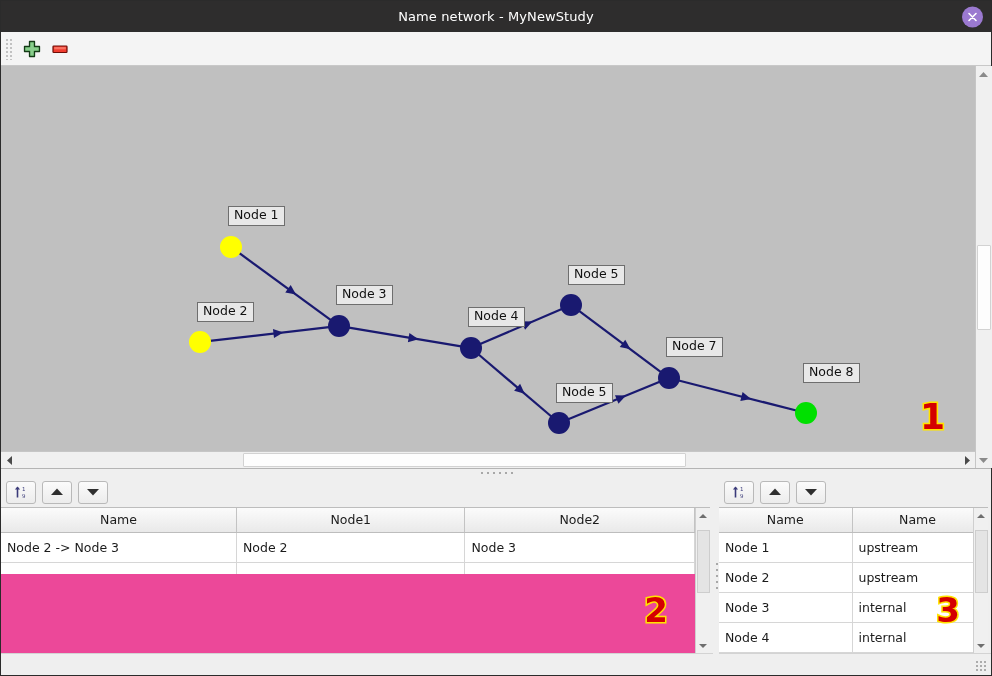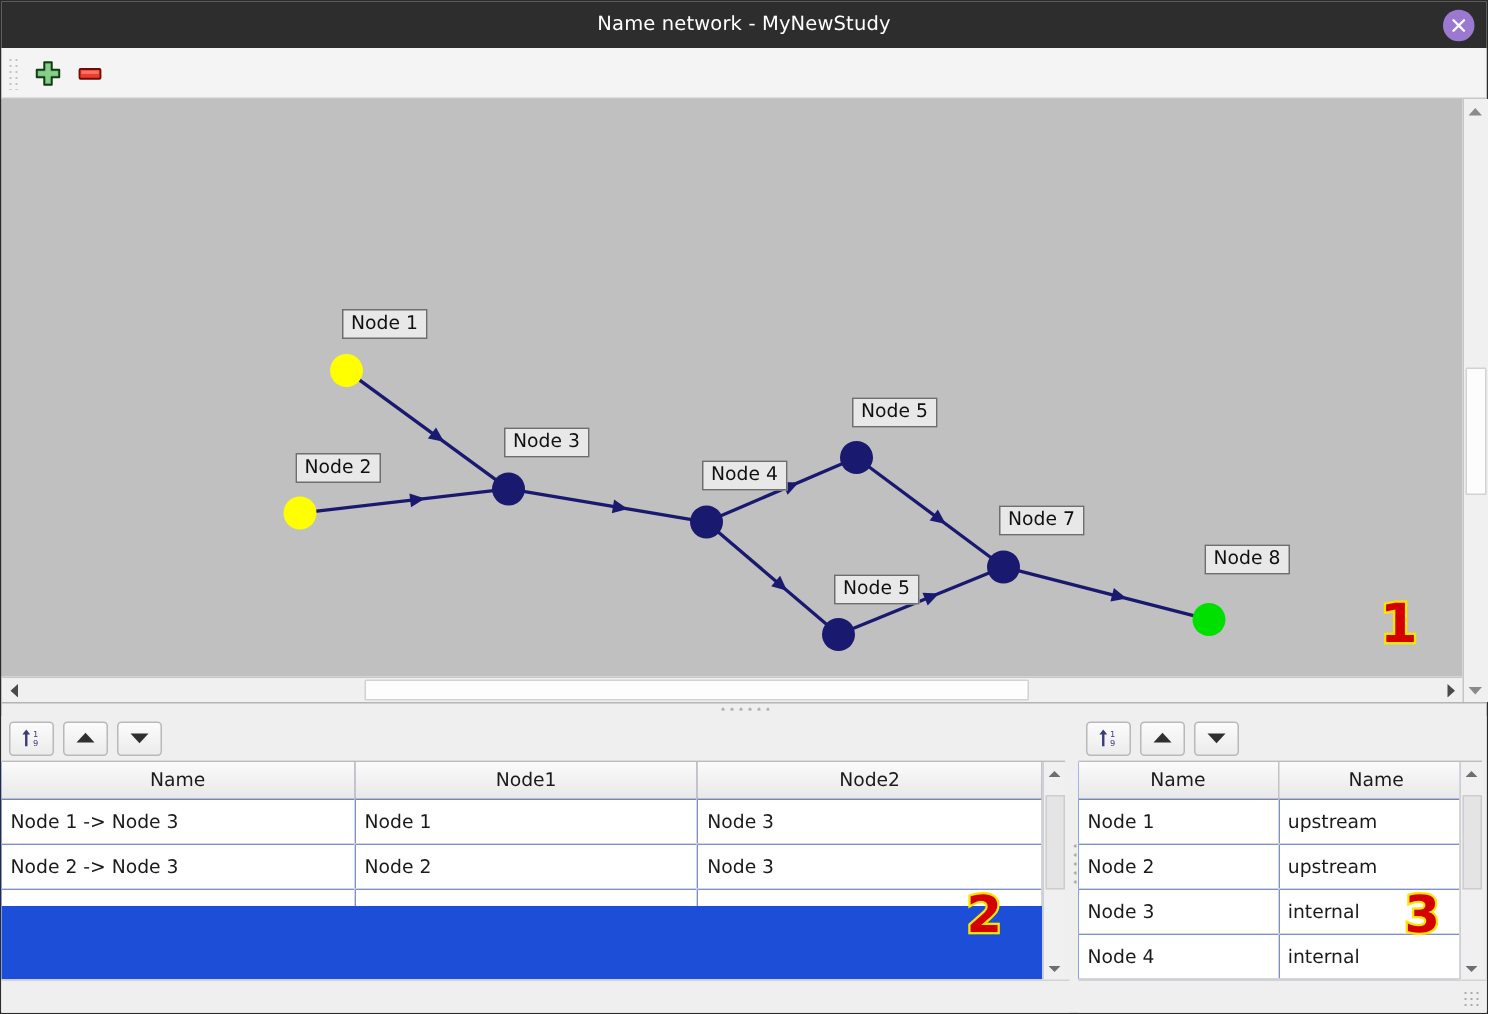--- a/index.html
+++ b/index.html
@@ -180,21 +180,21 @@
 
   .table-wrap {
     flex: 1 1 auto;
     display: flex;
     min-height: 0;
     margin: 0 3px 0 0;
     border-top: 1px solid #bdbdbd;
     background: #ffffff;
     position: relative;
   }
-  .table-scrollarea { flex: 1 1 auto; min-width: 0; overflow: hidden; background: #1d4ed8; }
+  .table-scrollarea { flex: 1 1 auto; min-width: 0; overflow: hidden; background: #ec4899; }
   table.grid {
     width: 100%;
     border-collapse: collapse;
     table-layout: fixed;
     font-size: 12.5px;
     color: #1b1b1b;
   }
   table.grid th {
     height: 24px;
     background: linear-gradient(to bottom, #fbfbfb, #e9e9e9);
@@ -414,25 +414,20 @@
             </colgroup>
             <thead>
               <tr id="links-head">
                   <th>Name</th>
                   <th>Node1</th>
                   <th>Node2</th>
                 </tr>
             </thead>
             <tbody id="links-body">
                 <tr>
-                  <td>Node 1 -&gt; Node 3</td>
-                  <td>Node 1</td>
-                  <td>Node 3</td>
-                </tr>
-                <tr>
                   <td>Node 2 -&gt; Node 3</td>
                   <td>Node 2</td>
                   <td>Node 3</td>
                 </tr>
                 <tr class="filler">
                   <td></td>
                   <td></td>
                   <td></td>
                 </tr>
               </tbody>

